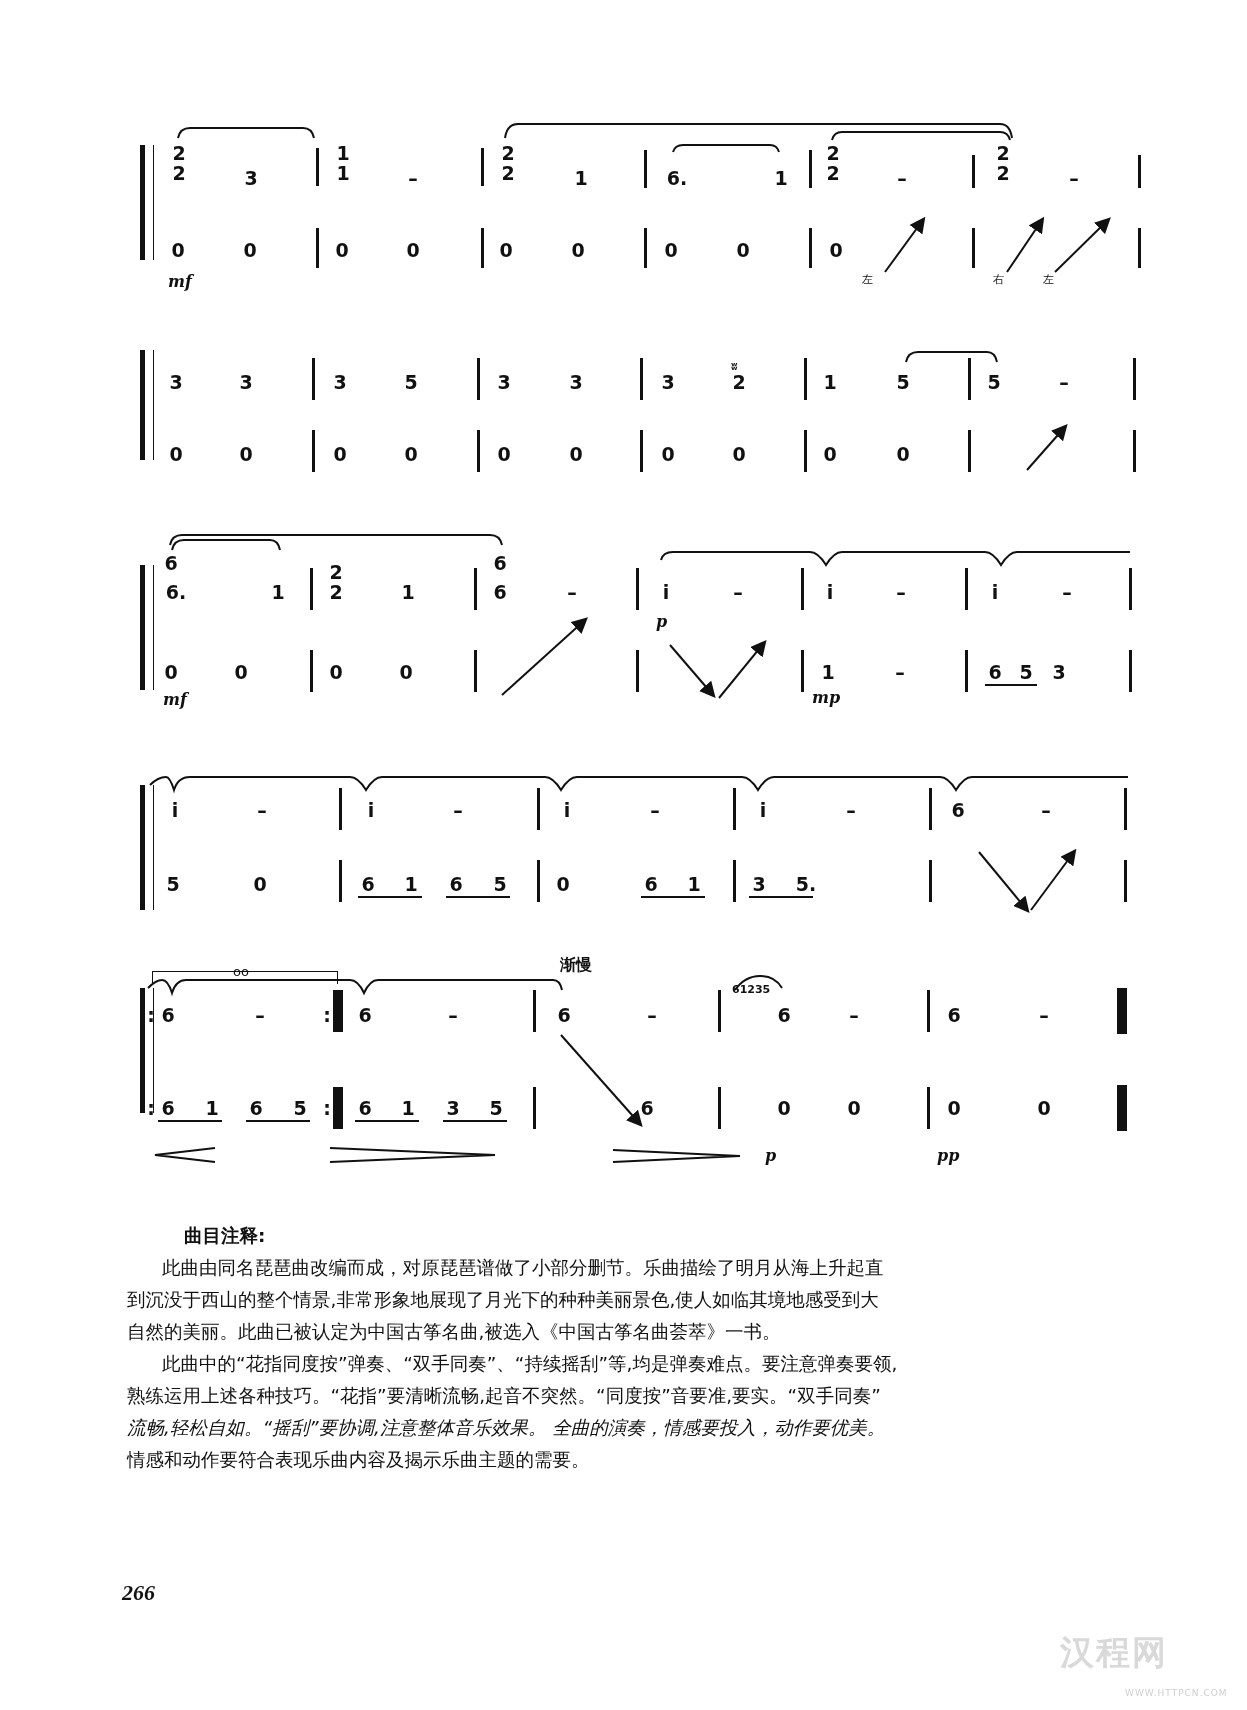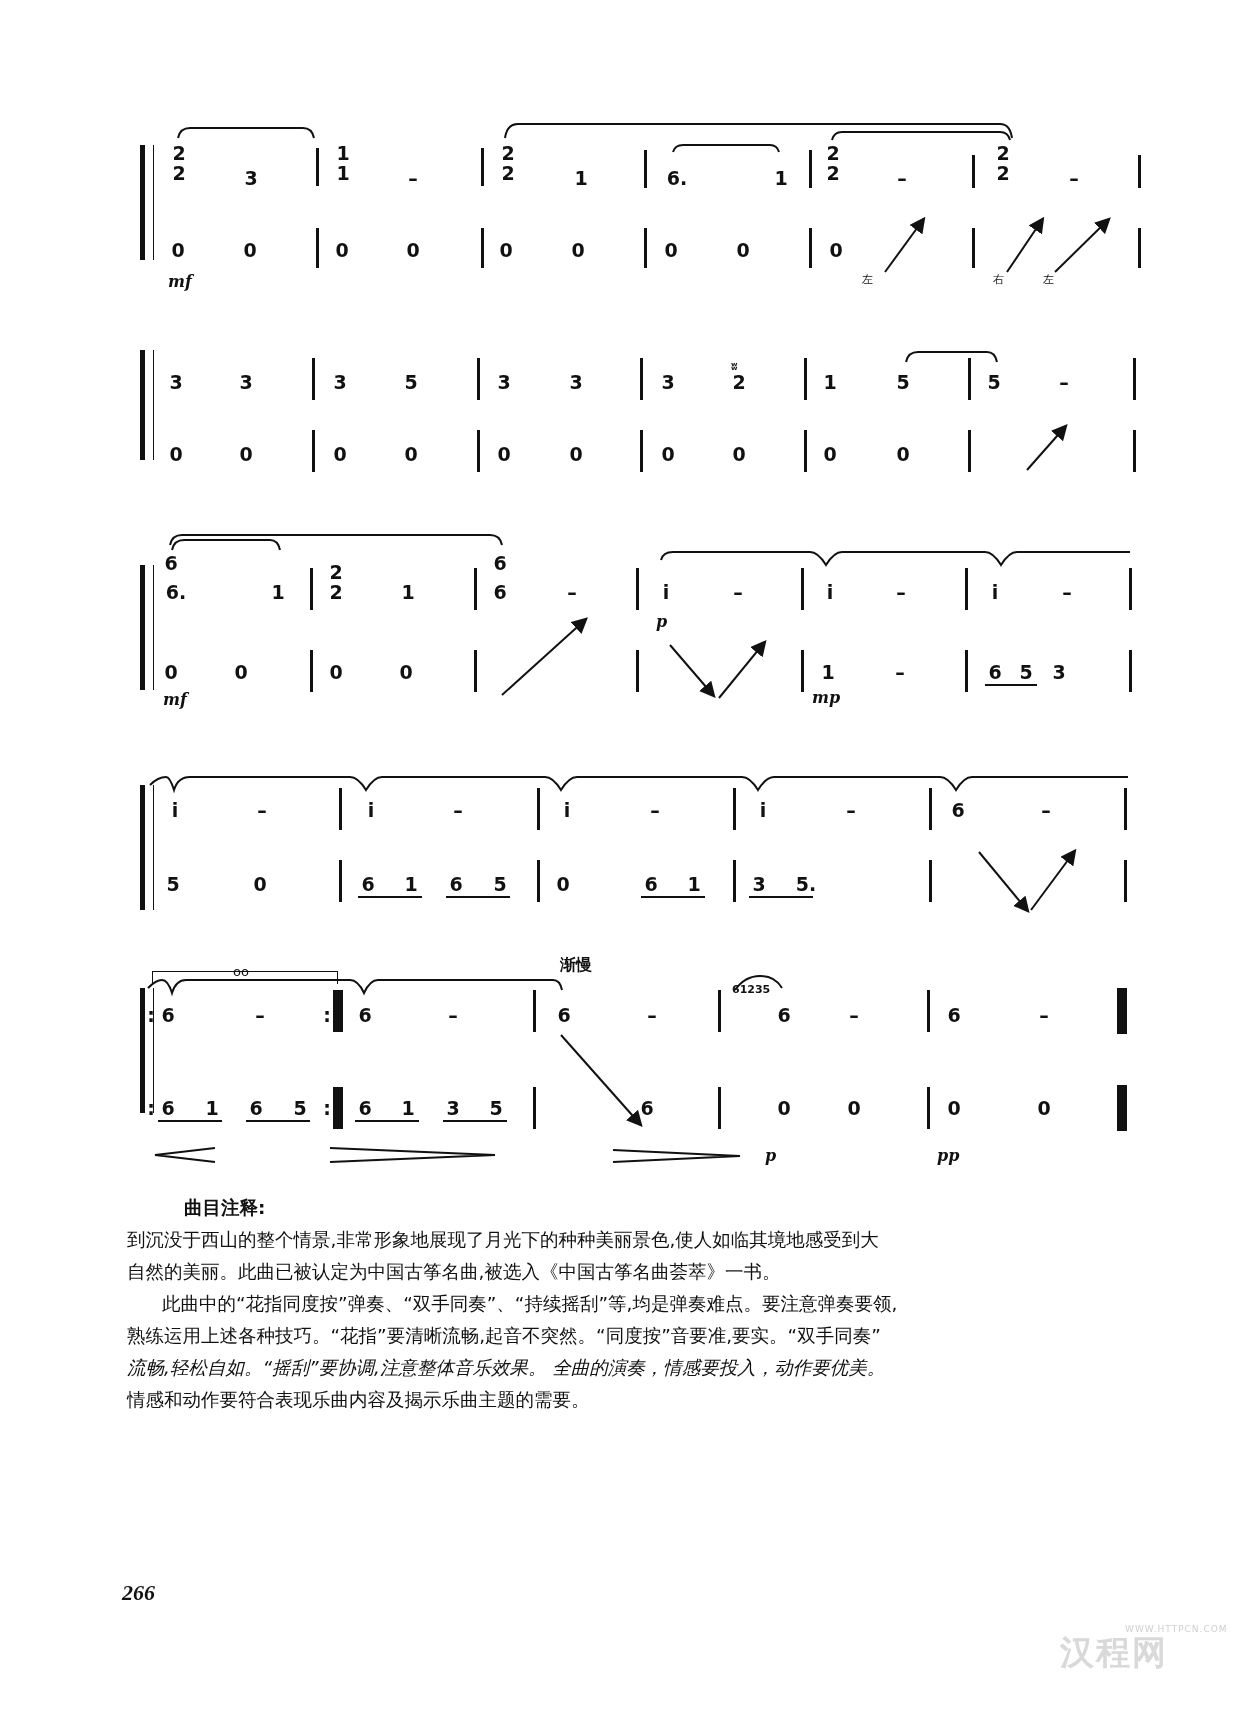--- a/index.html
+++ b/index.html
@@ -11,21 +11,21 @@
   .dbar{position:absolute;width:9px;border-left:3px solid #111;border-right:7px solid #111;box-sizing:border-box;}
   .note{position:absolute;font-family:"DejaVu Sans","Liberation Sans",sans-serif;font-weight:bold;font-size:19px;line-height:20px;text-align:center;width:20px;}
   .under{position:absolute;height:1.6px;background:#111;}
   .dyn{position:absolute;font-family:"DejaVu Serif","Liberation Serif",serif;font-style:italic;font-weight:bold;font-size:16px;}
   .small{position:absolute;font-size:11px;font-family:"DejaVu Sans",sans-serif;}
   .text-block{position:absolute;left:162px;width:985px;font-family:"DejaVu Sans","Liberation Sans",sans-serif;font-size:18.5px;line-height:32px;color:#111;}
   .heading{font-weight:bold;}
   .para{text-indent:0;}
   .page-num{position:absolute;left:122px;top:1580px;font-family:"Liberation Serif","DejaVu Serif",serif;font-weight:bold;font-size:22px;font-style:italic;}
   .watermark{position:absolute;left:1060px;top:1630px;color:#d9d9d9;font-size:34px;font-weight:bold;letter-spacing:2px;}
-  .watermark-url{position:absolute;left:1125px;top:1624px;color:#cfcfcf;font-size:9px;letter-spacing:1px;text-align:right;}
+  .watermark-url{position:absolute;left:1125px;top:1688px;color:#cfcfcf;font-size:9px;letter-spacing:1px;text-align:right;}
   .tempo{position:absolute;font-weight:bold;font-size:16px;}
   svg.overlay{position:absolute;left:0;top:0;}
 </style>
 </head>
 <body>
 
 <div class="page">
 
   <div class="system" style="top:0;">
     <div class="brace" style="top:145px;height:115px;"></div>
@@ -298,22 +298,23 @@
       <path d="M735,990 Q745,976 760,976 Q775,976 782,988"></path>
 
       <line x1="561" y1="1035" x2="640" y2="1124" marker-end="url(#ah)"></line>
 
       <path d="M215,1148 L155,1155 L215,1162"></path>
       <path d="M330,1148 L495,1155 L330,1162"></path>
       <path d="M613,1150 L740,1156 L613,1162"></path>
     </g>
   </svg>
 
-  <div class="text-block" style="top:1192px;">
+  <div class="text-block" style="top:1220px;">
     <div class="heading" style="padding-left:22px;">曲目注释:</div>
+    <div class="para" style="padding-left:0;">此曲由同名琵琶曲改编而成，对原琵琶谱做了小部分删节。乐曲描绘了明月从海上升起直</div>
     <div class="para" style="margin-left:-35px;">到沉没于西山的整个情景,非常形象地展现了月光下的种种美丽景色,使人如临其境地感受到大</div>
     <div class="para" style="margin-left:-35px;">自然的美丽。此曲已被认定为中国古筝名曲,被选入《中国古筝名曲荟萃》一书。</div>
     <div class="para">此曲中的“花指同度按”弹奏、“双手同奏”、“持续摇刮”等,均是弹奏难点。要注意弹奏要领,</div>
     <div class="para" style="margin-left:-35px;">熟练运用上述各种技巧。“花指”要清晰流畅,起音不突然。“同度按”音要准,要实。“双手同奏”</div>
     <div class="para" style="margin-left:-35px;font-style:italic;">流畅,轻松自如。“摇刮”要协调,注意整体音乐效果。  全曲的演奏，情感要投入，动作要优美。</div>
     <div class="para" style="margin-left:-35px;">情感和动作要符合表现乐曲内容及揭示乐曲主题的需要。</div>
   </div>
 
   <div class="page-num">266</div>
 

